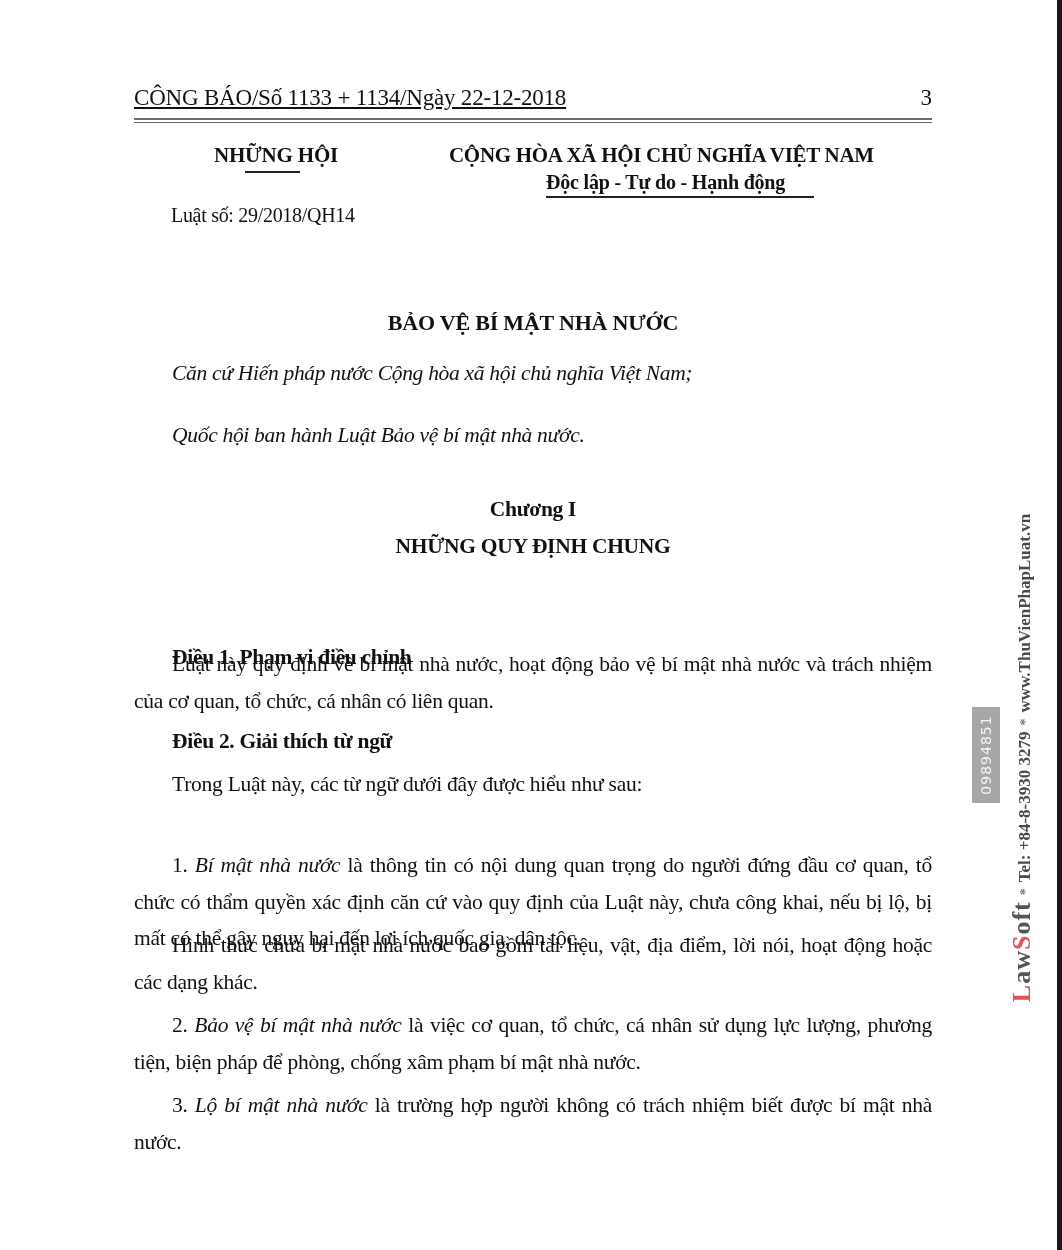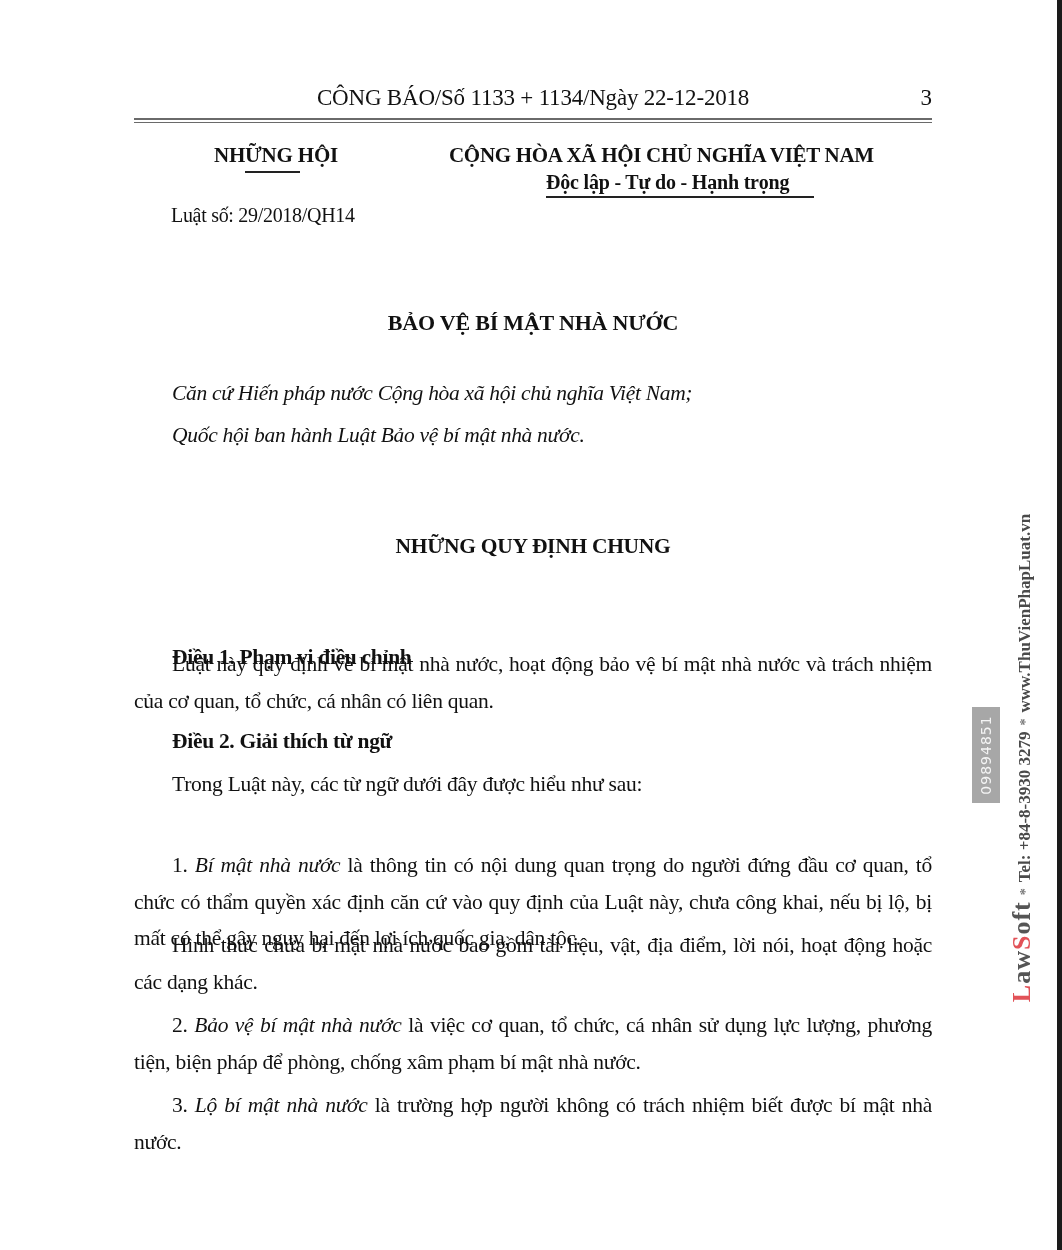--- a/index.html
+++ b/index.html
@@ -32,24 +32,25 @@
   
   .running-header {
     position: absolute;
     left: 134px; top: 84px;
     width: 798px;
     height: 30px;
   }
   .running-header .gazette {
     position: absolute;
     left: 0; right: 0;
-    text-align: center;
+    text-align: left;
     font-size: 23px;
     top: 1px;
     letter-spacing: -0.2px;
+    text-decoration: underline;
   }
   .running-header .page-no {
     position: absolute;
     right: 0;
     top: 1px;
     font-size: 23px;
   }
   .double-rule {
     position: absolute;
     left: 134px; top: 118px;
@@ -115,21 +116,21 @@
 
   
   .preamble {
     position: absolute;
     left: 172px;
     font-style: italic;
     font-size: 21.5px;
     white-space: nowrap;
     letter-spacing: -0.3px;
   }
-  .pre-1 { top: 381px; }
+  .pre-1 { top: 361px; }
   .pre-2 { top: 423px; }
 
   
   .chapter {
     position: absolute;
     left: 134px; width: 798px;
     text-align: center;
     font-weight: bold;
     font-size: 21.5px;
     letter-spacing: -0.3px;
@@ -221,30 +222,31 @@
   <div class="running-header">
     <span class="gazette">CÔNG BÁO/Số 1133 + 1134/Ngày 22-12-2018</span>
     <span class="page-no">3</span>
   </div>
   <div class="double-rule"></div>
 
   <div class="issuer">NHỮNG HỘI</div>
   <div class="issuer-rule"></div>
 
   <div class="nation">CỘNG HÒA XÃ HỘI CHỦ NGHĨA VIỆT NAM</div>
-  <div class="motto">Độc lập - Tự do - Hạnh trọng</div>
+  <div class="motto">Độc lập - Tự do - Hạnh động</div>
   <div class="motto-rule"></div>
 
   <div class="law-number">Luật số: 29/2018/QH14</div>
 
   <div class="title-block title-2">BẢO VỆ BÍ MẬT NHÀ NƯỚC</div>
 
   <div class="preamble pre-1">Căn cứ Hiến pháp nước Cộng hòa xã hội chủ nghĩa Việt Nam;</div>
   <div class="preamble pre-2">Quốc hội ban hành Luật Bảo vệ bí mật nhà nước.</div>
 
+  <div class="chapter ch-1">Chương I</div>
   <div class="chapter ch-2">NHỮNG QUY ĐỊNH CHUNG</div>
 
   <div class="article-heading art-1">Điều 1. Phạm vi điều chỉnh</div>
   <div class="body-text para-art1">
     <p>Luật này quy định về bí mật nhà nước, hoạt động bảo vệ bí mật nhà nước và trách nhiệm của cơ quan, tổ chức, cá nhân có liên quan.</p>
   </div>
 
   <div class="article-heading art-2">Điều 2. Giải thích từ ngữ</div>
   <div class="body-text para-art2-intro">
     <p>Trong Luật này, các từ ngữ dưới đây được hiểu như sau:</p>

